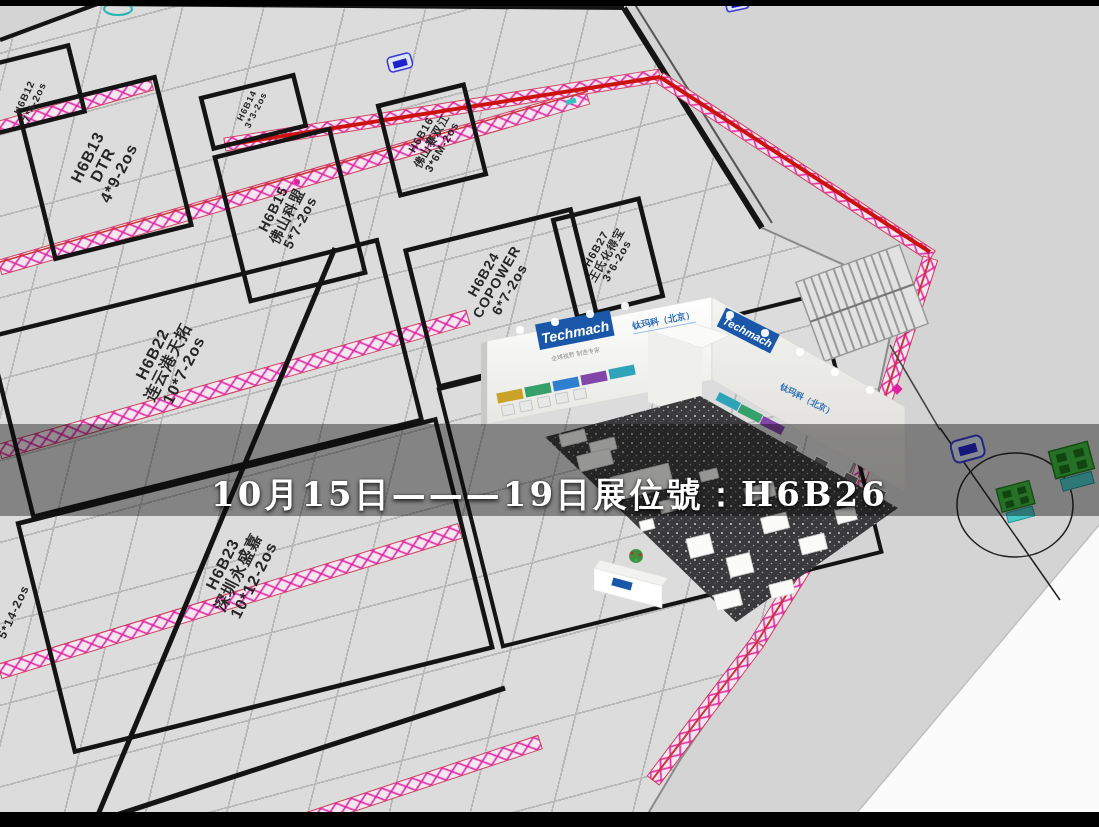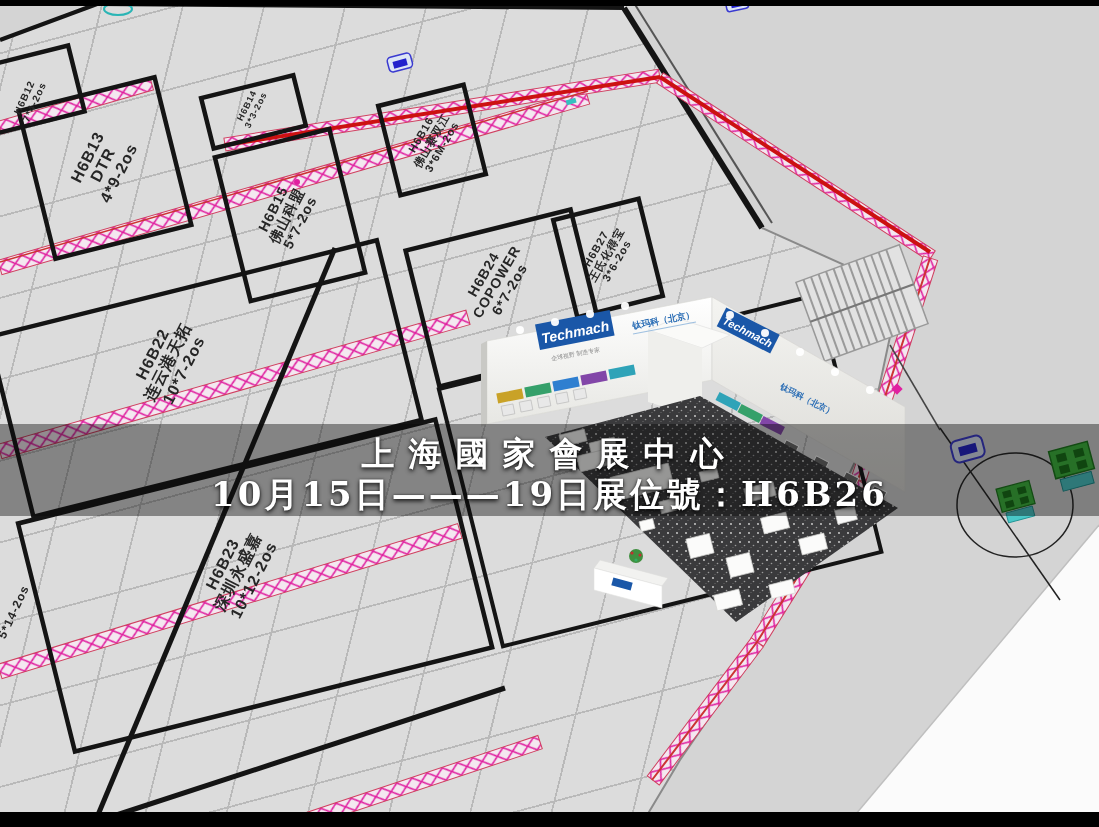--- a/index.html
+++ b/index.html
@@ -299,18 +299,17 @@
   <div class="lbl" style="left:607px;top:255px;font-size:11px;transform:translate(-50%,-50%) rotate(-60deg);">
     <span>H6B27</span>
       <span>王氏化得宝</span>
       <span>3*6-2os</span>
   </div>
   <div class="lbl" style="left:14px;top:612px;font-size:12px;transform:translate(-50%,-50%) rotate(-65deg);">
     <span>5*14-2os</span>
   </div>
 
   <div id="overlay-band"></div>
-  <div id="headline1" class="headline">上海國家會展中心</div>
   <div id="headline2" class="headline">10月15日———19日展位號：H6B26</div>
 
   <div id="bar-top"></div>
   <div id="bar-bottom"></div>
 </div>
 
 </body></html>

